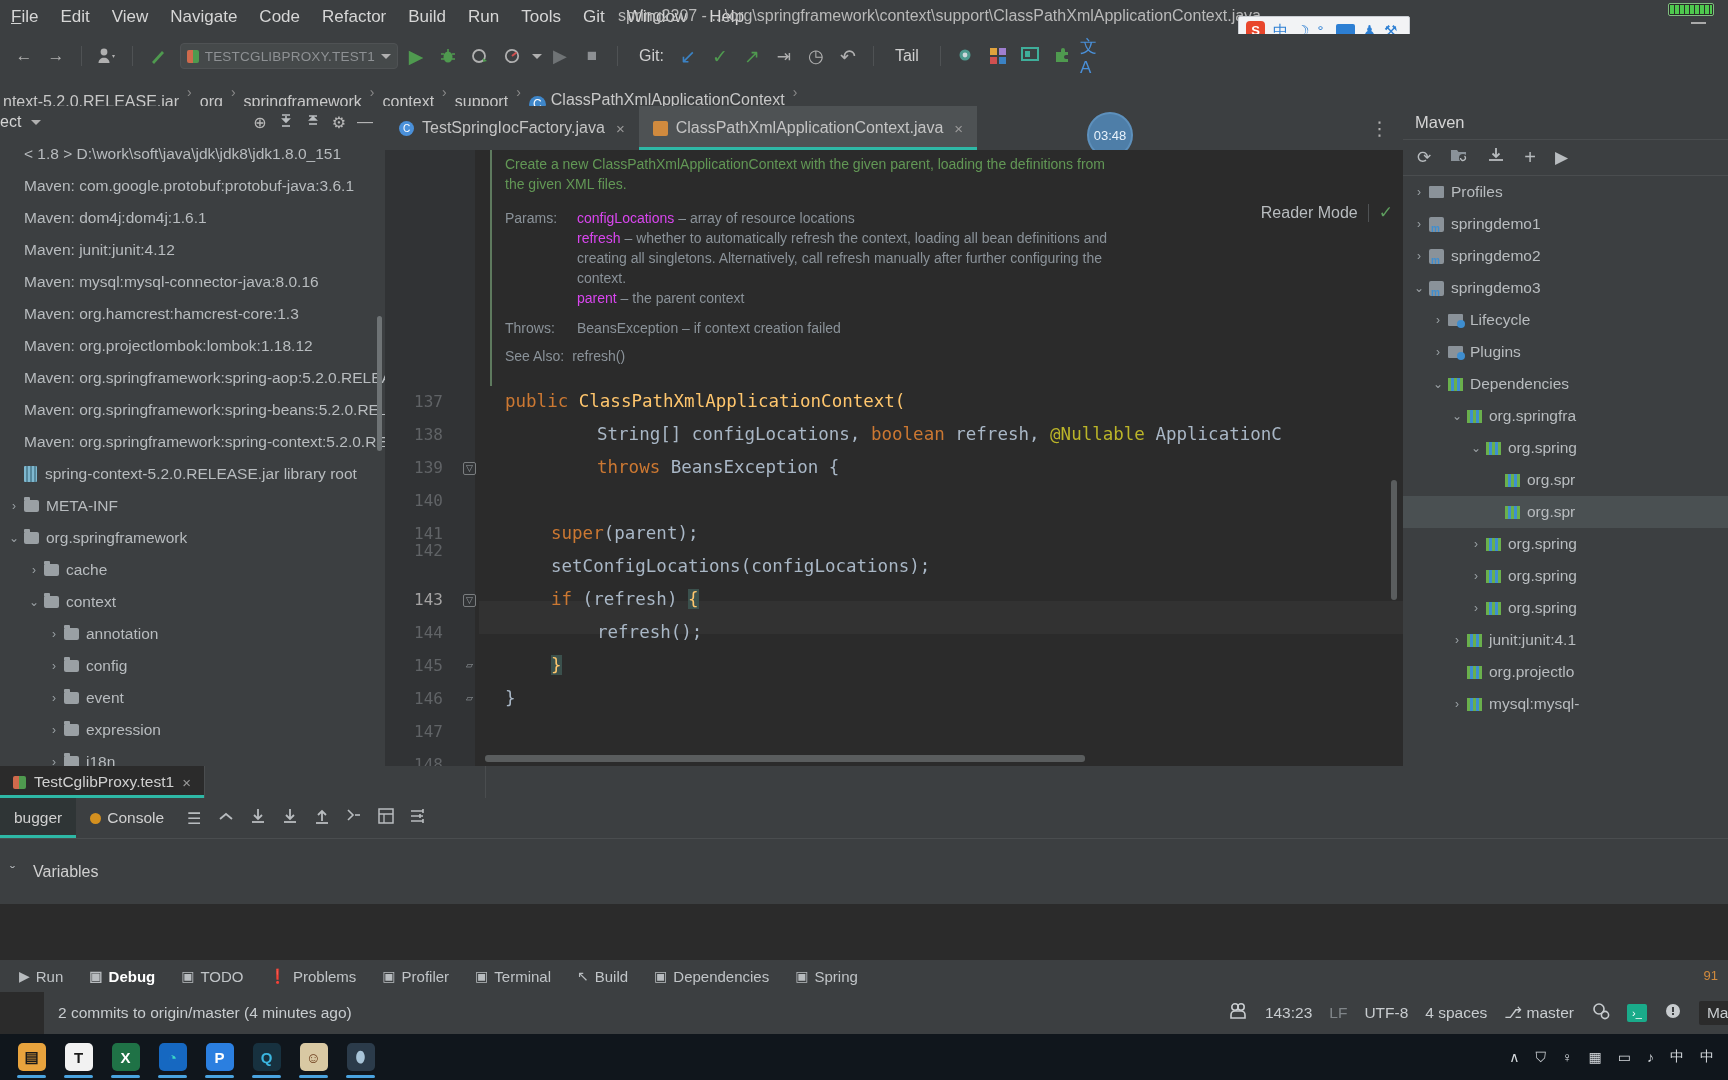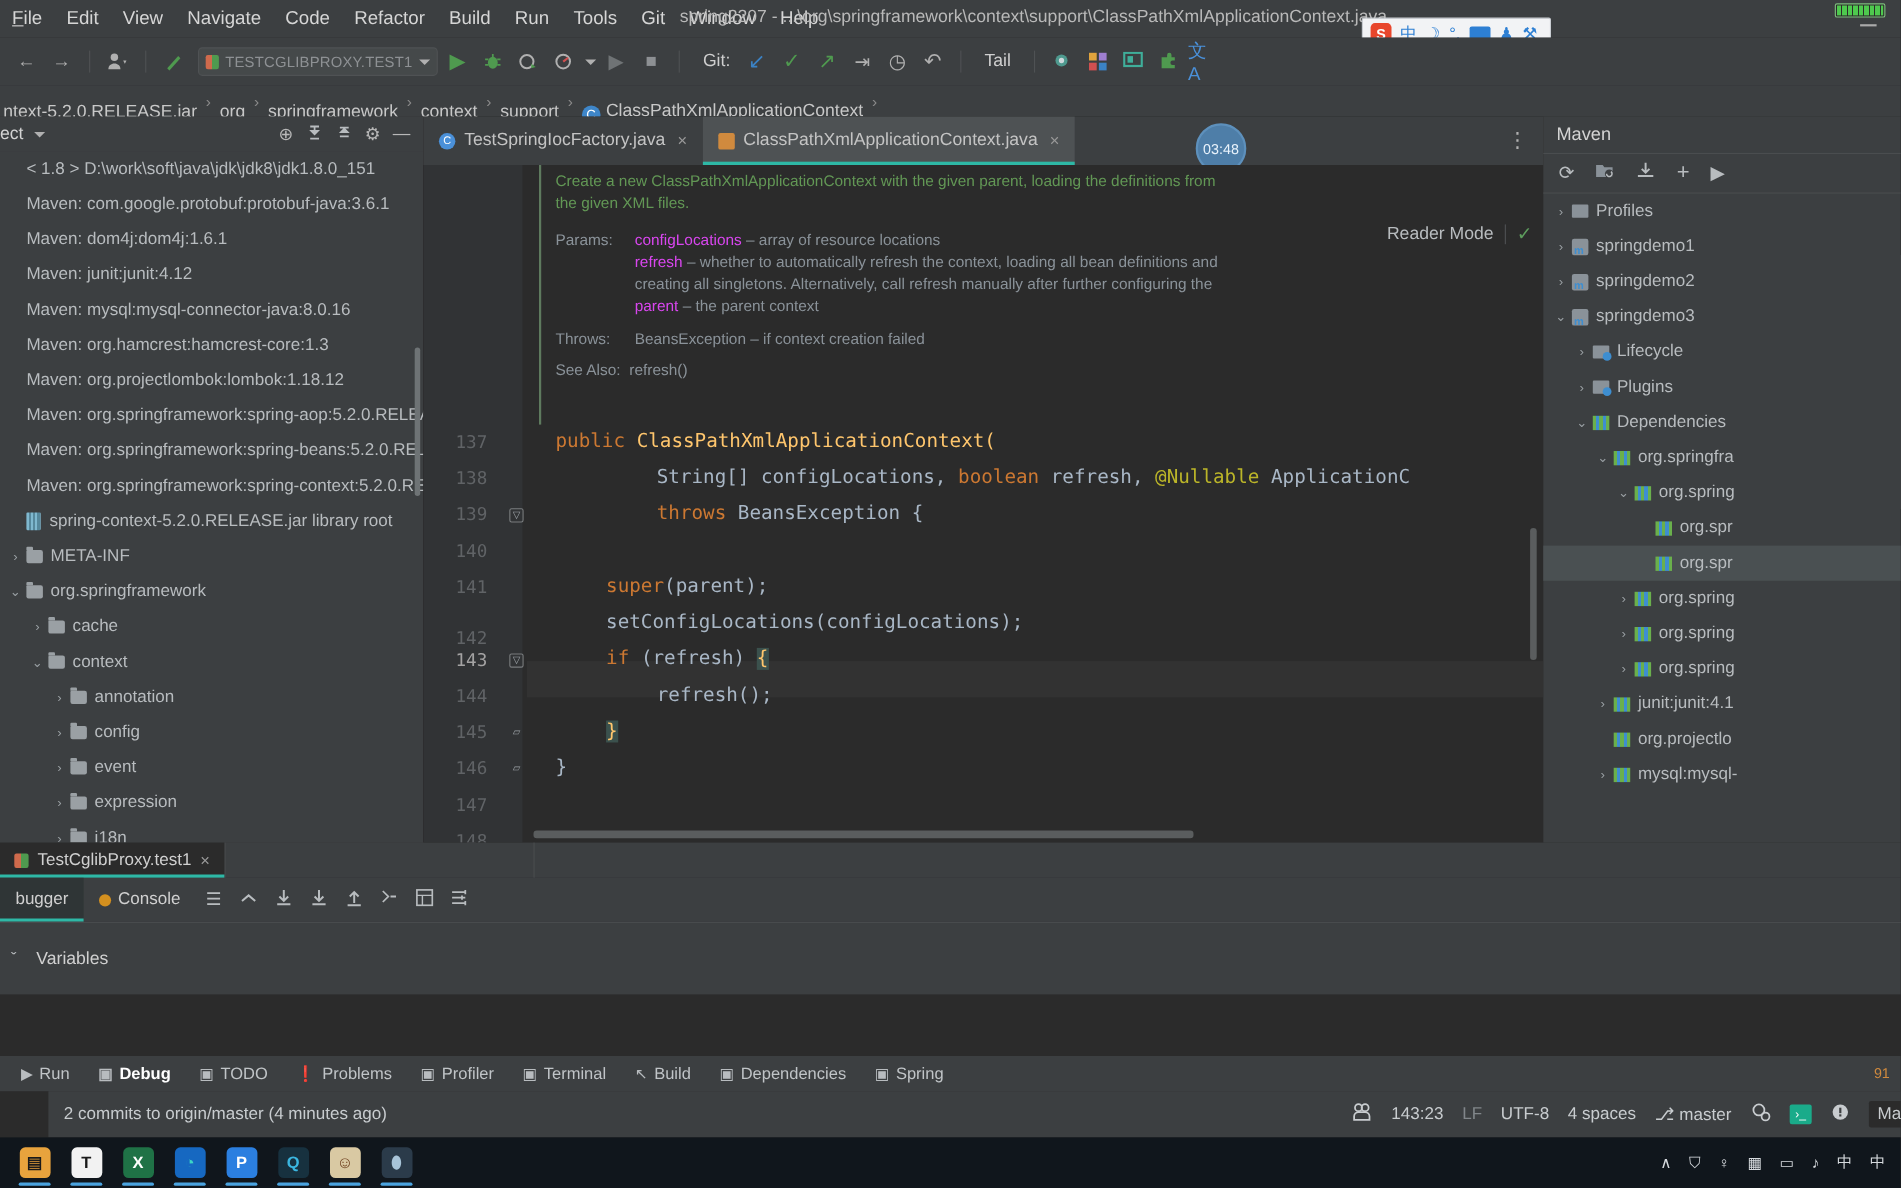--- a/index.html
+++ b/index.html
@@ -583,20 +583,21 @@
       <div class="doc-block">
         <div class="doc-line" style="margin-top:4px;">Create a new ClassPathXmlApplicationContext with the given parent, loading the definitions from</div>
         <div class="doc-line">the given XML files.</div>
         <div style="height:14px"></div>
         <div style="display:flex;">
           <div class="doc-line doc-label" style="width:72px;flex:none;">Params:</div>
           <div>
             <div class="doc-line"><span class="doc-param">configLocations</span><span class="doc-desc"> <span>–</span> <span>array of resource locations</span></span></div>
             <div class="doc-line"><span class="doc-param">refresh</span><span class="doc-desc"> <span>–</span> <span>whether to automatically refresh the context, loading all bean definitions and</span></span></div>
             <div class="doc-line doc-desc">creating all singletons. Alternatively, call refresh manually after further configuring the</div>
+            <div class="doc-line doc-desc">context.</div>
             <div class="doc-line"><span class="doc-param">parent</span><span class="doc-desc"> <span>–</span> <span>the parent context</span></span></div>
           </div>
         </div>
         <div style="height:10px"></div>
         <div style="display:flex;">
           <div class="doc-line doc-label" style="width:72px;flex:none;">Throws:</div>
           <div class="doc-line doc-desc">BeansException – if context creation failed</div>
         </div>
         <div style="height:8px"></div>
         <div style="display:flex;">
@@ -605,21 +606,21 @@
         </div>
       </div>
 
       <div class="cur-line-hl" style="top:451px;"></div>
 
       <div class="lnum" style="top:235px;">137</div>
       <div class="lnum" style="top:268px;">138</div>
       <div class="lnum" style="top:301px;">139</div>
       <div class="lnum" style="top:334px;">140</div>
       <div class="lnum" style="top:367px;">141</div>
-      <div class="lnum" style="top:413px;">142</div>
+      <div class="lnum" style="top:384px;">142</div>
       <div class="lnum cur" style="top:433px;">143</div>
       <div class="lnum" style="top:466px;">144</div>
       <div class="lnum" style="top:499px;">145</div>
       <div class="lnum" style="top:532px;">146</div>
       <div class="lnum" style="top:565px;">147</div>
       <div class="lnum" style="top:598px;">148</div>
 
       <div class="fold-mark" style="left:78px;top:312px;">▽</div>
       <div class="fold-mark" style="left:78px;top:444px;">▽</div>
       <div class="fold-mark" style="left:78px;top:510px;border:none;">▱</div>

